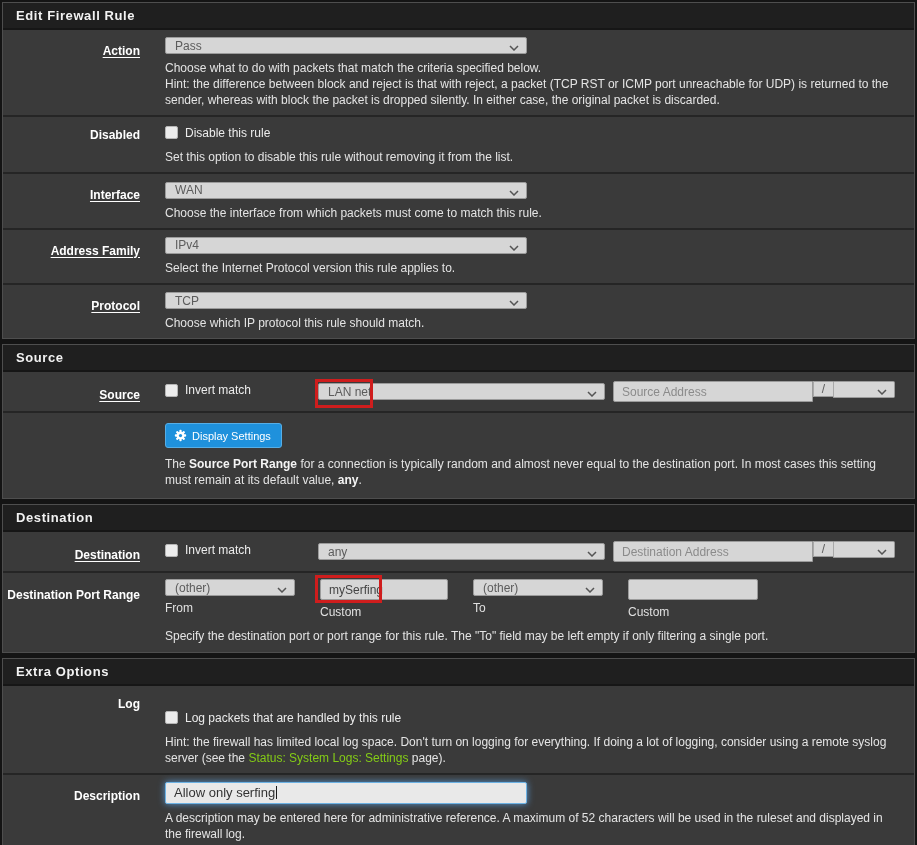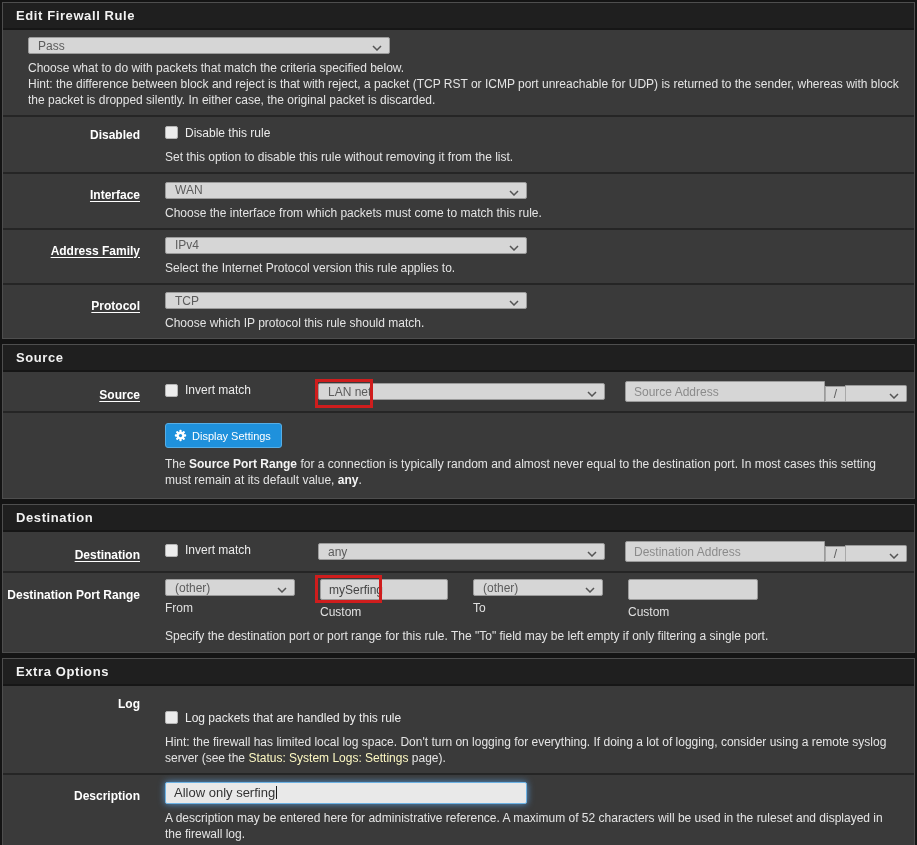--- a/index.html
+++ b/index.html
@@ -97,21 +97,21 @@
     border: 1px solid #b5b5b5;
     border-radius: 2px;
     flex: 0 0 13px;
   }
   .chk-lbl { font-size: 12px; color: #ececec; margin-left: 7px; }
 
   .ctl-line { display: flex; align-items: center; }
   .ctl-line .chk-slot { width: 153px; flex: 0 0 153px; }
 
   
-  .addr-group { display: inline-flex; align-items: flex-end; margin-left: 20px; }
+  .addr-group { display: inline-flex; align-items: flex-start; margin-left: 8px; }
   .addr-group .ti { width: 200px; border-radius: 2px 0 0 2px; }
   .addon {
     width: 20px;
     background: #d6d6d6;
     border-top: 1px solid #9b9b9b;
     border-bottom: 1px solid #9b9b9b;
     border-left: 1px solid #a9a9a9;
     color: #5c5c5c;
     font-size: 12px;
     display: flex; align-items: center; justify-content: center;
@@ -166,31 +166,32 @@
     overflow: hidden;
   }
   .caret {
     display: inline-block;
     width: 1px; height: 13px;
     background: #1a1a1a;
     vertical-align: -2px;
     margin-left: 1px;
   }
 
-  .link { color: #fef9c3; text-decoration: none; cursor: pointer; }
+  .link { color: #84cc16; text-decoration: none; cursor: pointer; }
 
   .mt0 { margin-top: 0; }
 </style>
 </head>
 <body>
 
 <div class="panel">
   <div class="panel-header">Edit Firewall Rule</div>
 
   <div class="row">
+    <div class="col-label"><span class="lbl u">Action</span></div>
     <div class="col-control">
       <div class="select w362">
         <span class="sel-text">Pass</span>
         <svg class="chev" width="10" height="6" viewBox="0 0 10 6">
             <path d="M1 1l4 4 4-4" stroke="#555" stroke-width="1.5" fill="none"></path>
           </svg>
       </div>
       <div class="help">Choose what to do with packets that match the criteria specified below.</div>
       <div class="help mt0">Hint: the difference between block and reject is that with reject, a packet (TCP RST or ICMP port unreachable for UDP) is returned to the sender, whereas with block the packet is dropped silently. In either case, the original packet is discarded.</div>
     </div>

